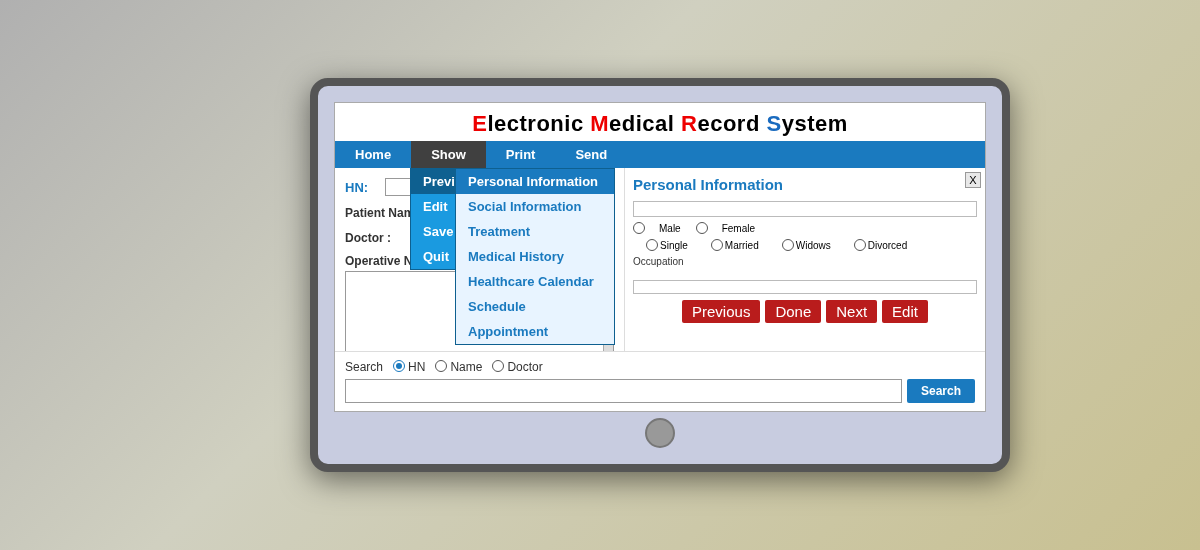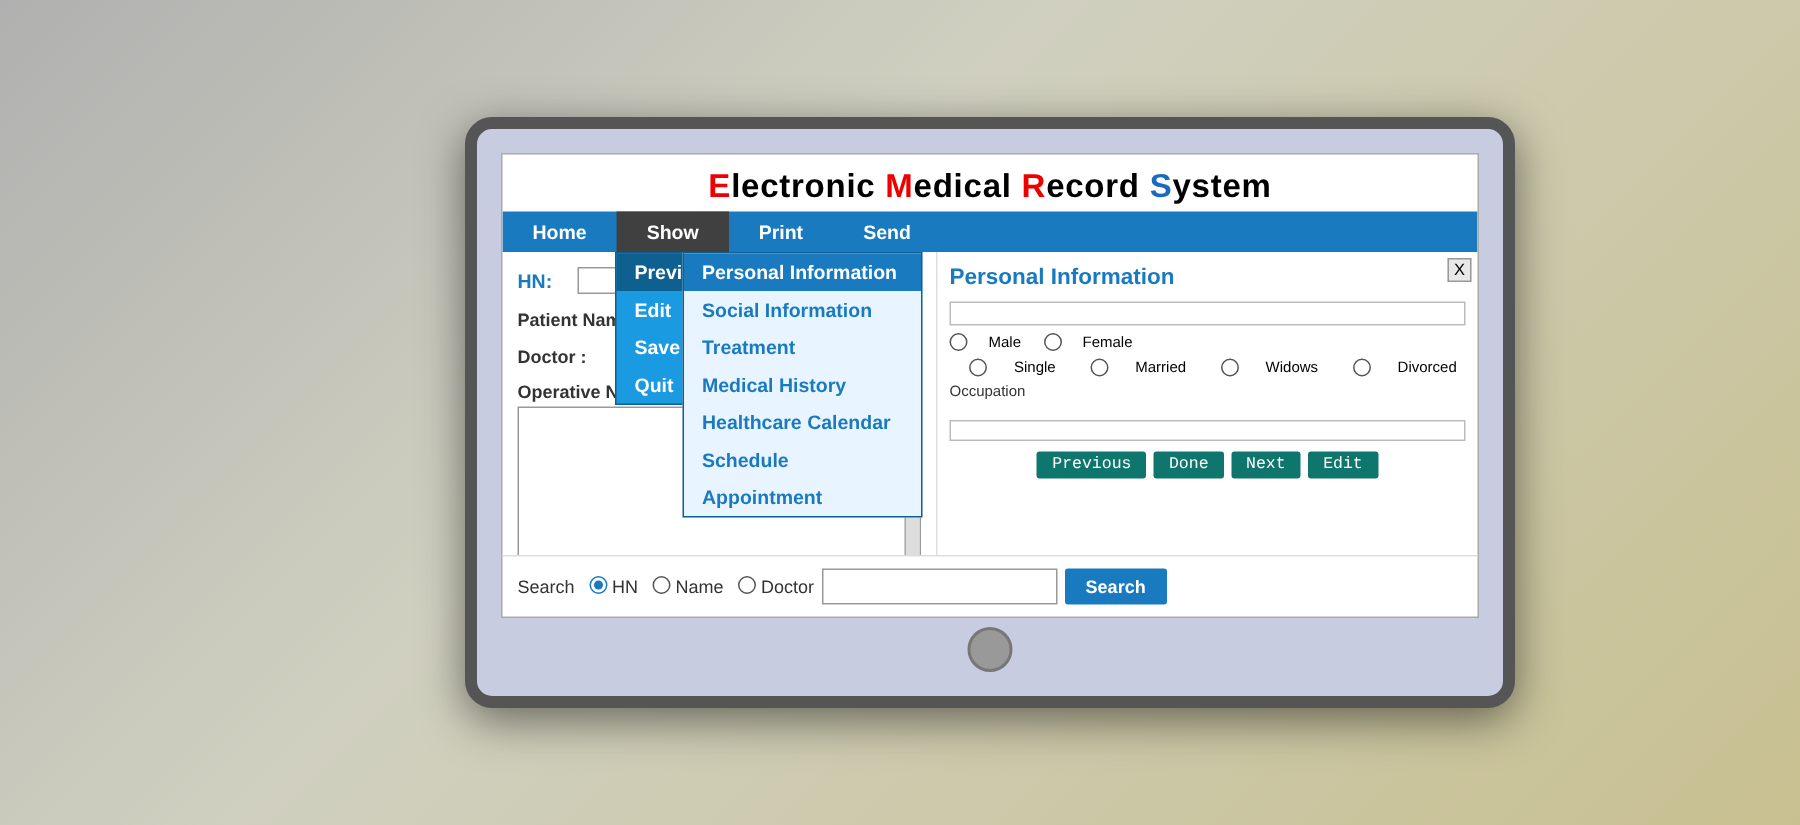--- a/index.html
+++ b/index.html
@@ -162,20 +162,21 @@
       height: 20px;
       background: #aaa;
       margin-top: 40px;
     }
 
     
     .search-area {
       padding: 8px 10px;
       border-top: 1px solid #ddd;
       display: flex;
+      flex-direction: column;
       gap: 5px;
     }
     .radio-row {
       display: flex;
       align-items: center;
       gap: 10px;
       font-size: 12px;
       color: #333;
     }
     .radio-option {
@@ -263,21 +264,21 @@
     }
     .gender-option { display: flex; align-items: flex-end; gap: 14px; }
 
     .marital-row {
       display: flex;
       gap: 10px;
       flex-wrap: wrap;
       margin-bottom: 5px;
       font-size: 10px;
     }
-    .marital-option { display: flex; align-items: center; gap: 18px; padding-left: 13px; }
+    .marital-option { display: flex; align-items: center; gap: 2px; padding-left: 13px; }
 
     .labeled-field {
       margin-bottom: 4px;
     }
     .field-sublabel {
       font-size: 10px;
       color: #333;
       margin-bottom: 13px;
     }
     .sublabel-input {
@@ -287,28 +288,27 @@
       background: #fff;
     }
 
     .action-btns {
       display: flex;
       gap: 5px;
       justify-content: center;
       margin-top: 6px;
     }
     .action-btn {
-      background: #0f766e;
+      background: #b91c1c;
       color: #fff;
       border: none;
       padding: 3px 10px;
-      font-size: 11px;
+      font-size: 15px;
       cursor: pointer;
       border-radius: 2px;
-      font-family: Liberation Mono, monospace;
     }
 
     
     .dropdown-container {
       position: absolute;
       top: 0;
       left: 0;
       display: flex;
       z-index: 100;
     }

